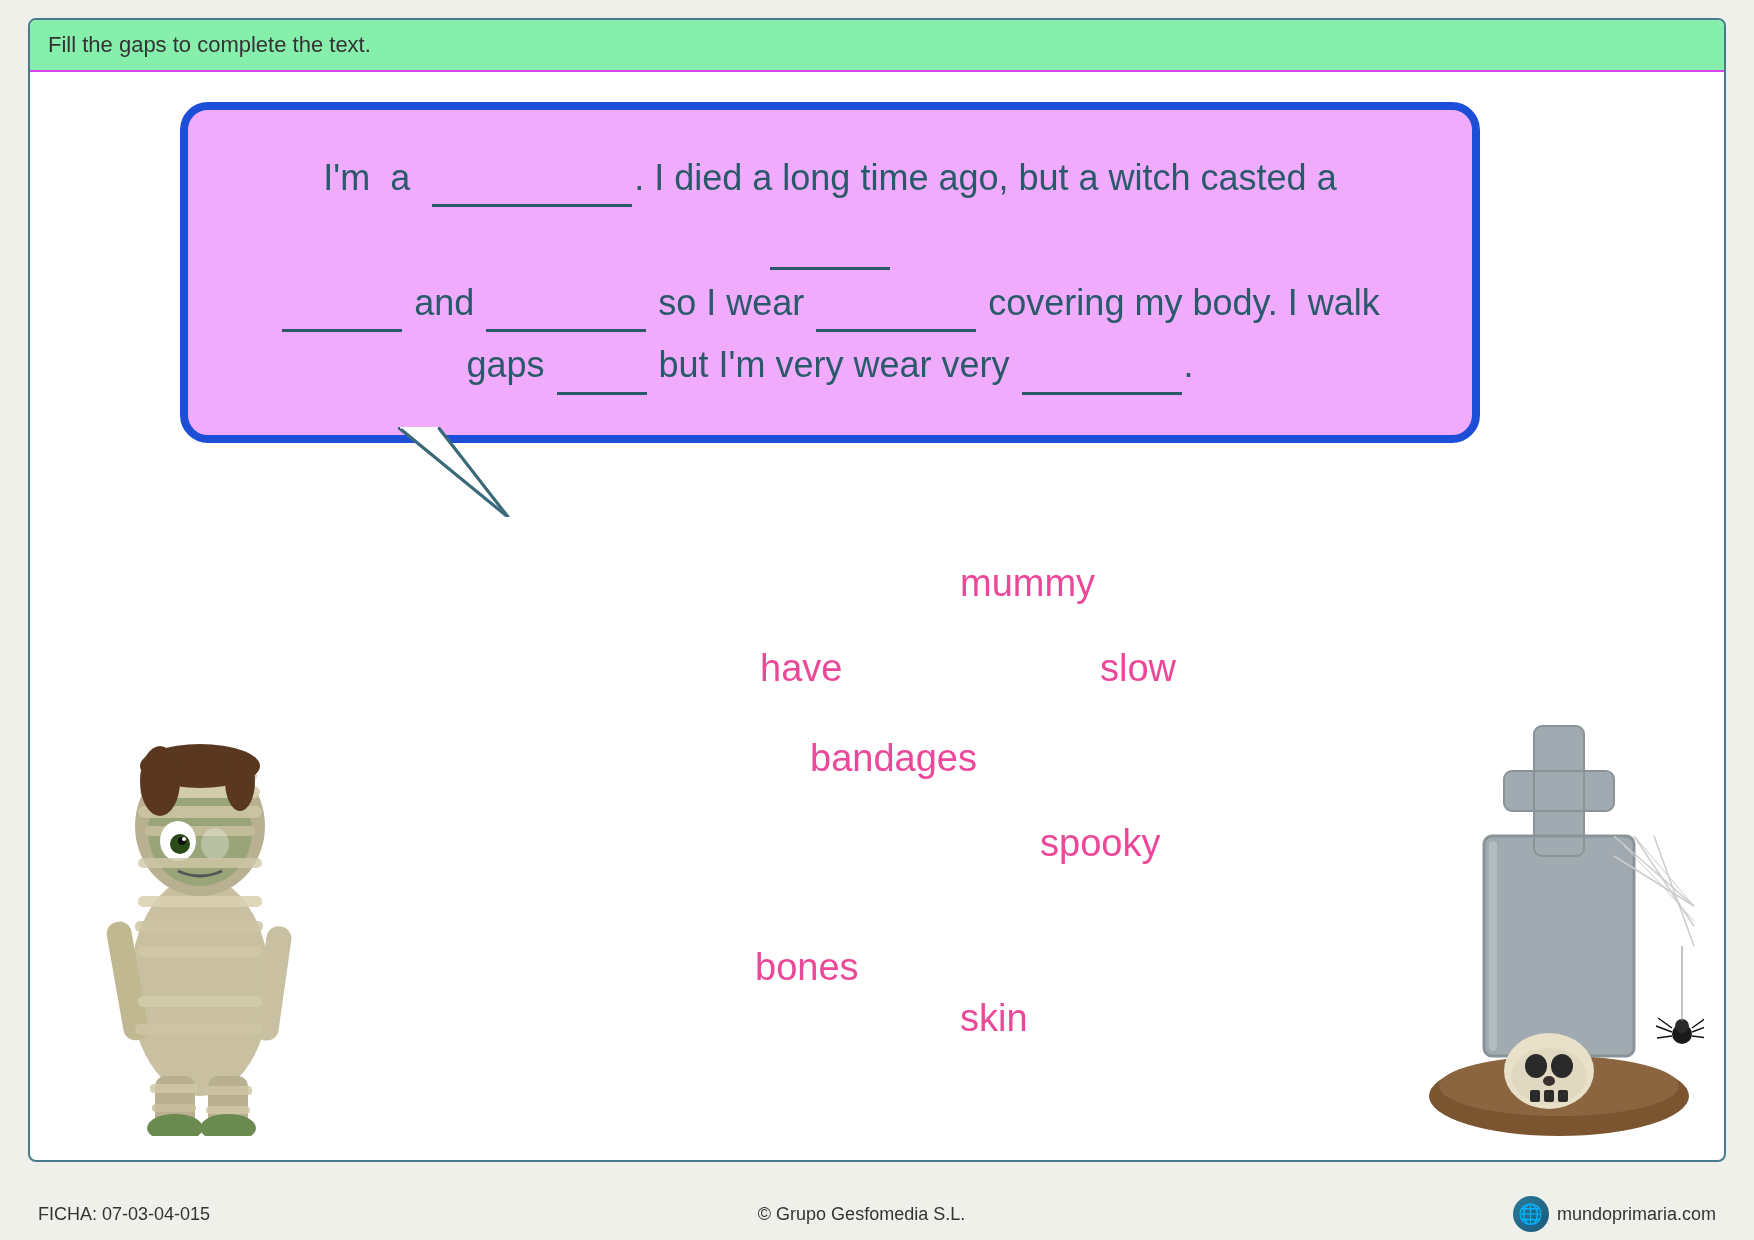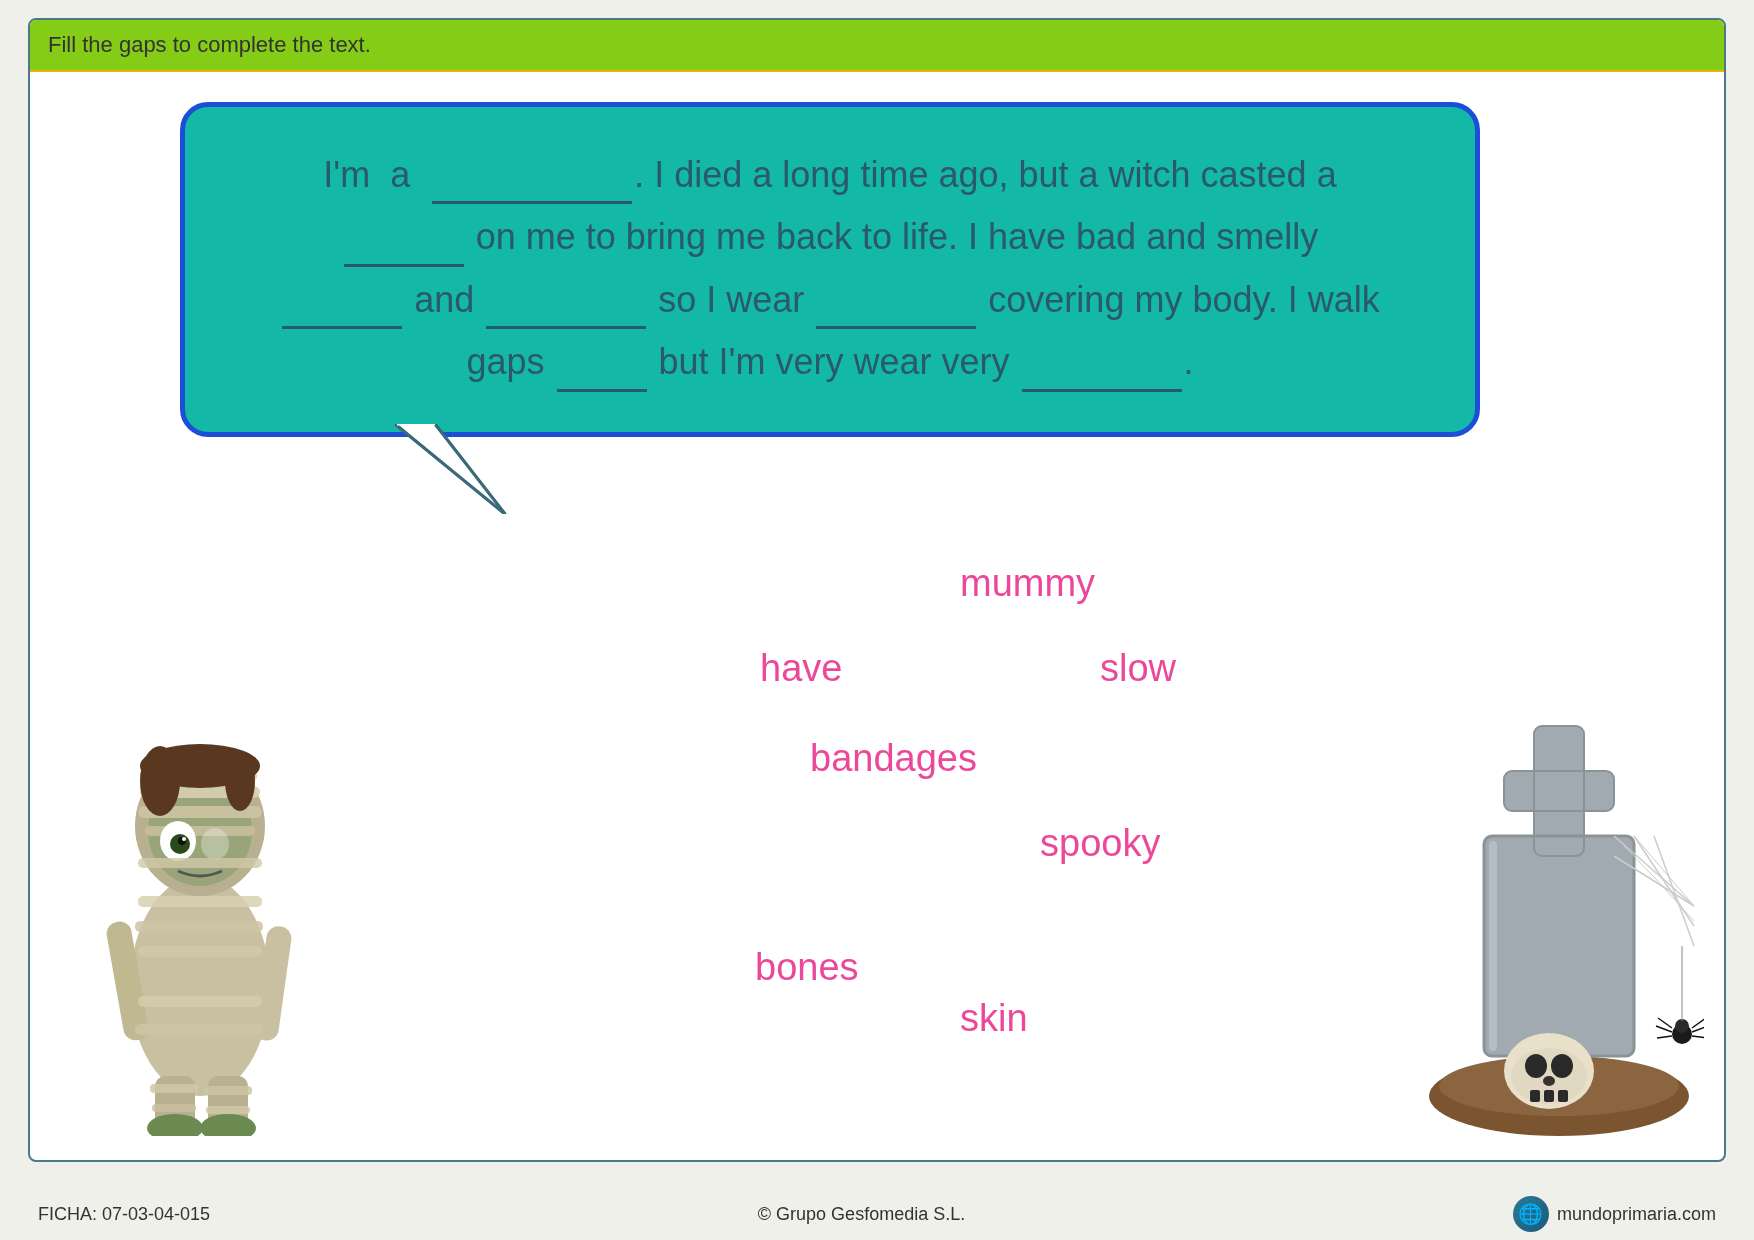--- a/index.html
+++ b/index.html
@@ -26,43 +26,43 @@
       height: calc(100% - 60px);
       border: 2.5px solid #4a7a8a;
       border-radius: 8px;
       background: white;
       position: relative;
       overflow: hidden;
     }
 
     
     .header-bar {
-      border-bottom: 2px solid #eab308;
+      border-bottom: 2px solid #d946ef;
       padding: 12px 18px;
-      background: #84cc16;
+      background: #86efac;
     }
 
     .header-text {
       font-size: 22px;
       color: #333;
       font-family: Arial, sans-serif;
     }
 
     
     .main-content {
       padding: 30px 50px;
       position: relative;
       height: calc(100% - 56px);
     }
 
     
     .speech-bubble {
-      border: 5px solid #1d4ed8;
+      border: 8px solid #1d4ed8;
       border-radius: 28px;
-      background: #14b8a6;
+      background: #f0abfc;
       padding: 35px 60px 40px 60px;
       margin: 0 auto;
       width: 1300px;
       position: relative;
       margin-left: 100px;
       margin-right: auto;
     }
 
     
     .speech-bubble::after {
@@ -195,21 +195,21 @@
 
     <div class="header-bar">
       <span class="header-text">Fill the gaps to complete the text.</span>
     </div>
 
     <div class="main-content">
 
       <div class="speech-bubble">
         <div class="bubble-text">
           <span>I'm &nbsp;a &nbsp;</span><span class="blank blank-xl">&nbsp;&nbsp;&nbsp;&nbsp;&nbsp;&nbsp;&nbsp;&nbsp;&nbsp;&nbsp;</span><span>. I died a long time ago, but a witch casted a</span><br>
-          <span class="blank blank-md">&nbsp;&nbsp;&nbsp;&nbsp;&nbsp;&nbsp;</span><span> on me to bring me back to life. I have bad and smelly</span><br>
+          <span class="blank blank-md">&nbsp;&nbsp;&nbsp;&nbsp;&nbsp;&nbsp;</span><br>
           <span class="blank blank-md">&nbsp;&nbsp;&nbsp;&nbsp;&nbsp;&nbsp;</span><span> and </span><span class="blank blank-lg">&nbsp;&nbsp;&nbsp;&nbsp;&nbsp;&nbsp;&nbsp;&nbsp;</span><span> so I wear </span><span class="blank blank-lg">&nbsp;&nbsp;&nbsp;&nbsp;&nbsp;&nbsp;&nbsp;&nbsp;</span><span> covering my body. I walk</span><br>
           <span>gaps </span><span class="blank blank-sm">&nbsp;&nbsp;&nbsp;&nbsp;&nbsp;</span><span> but I'm very wear very </span><span class="blank blank-lg">&nbsp;&nbsp;&nbsp;&nbsp;&nbsp;&nbsp;&nbsp;&nbsp;</span><span>.</span>
         </div>
 
         <svg class="tail-svg" width="130" height="90" viewBox="0 0 130 90">
           <polygon points="0,0 40,0 110,90" fill="white" stroke="#3a6a7a" stroke-width="3" stroke-linejoin="round"></polygon>
           <polygon points="3,0 38,0 110,90" fill="white" stroke="none"></polygon>
           <line x1="0" y1="0" x2="110" y2="90" stroke="#3a6a7a" stroke-width="3"></line>
           <line x1="40" y1="0" x2="110" y2="90" stroke="#3a6a7a" stroke-width="3"></line>
 

